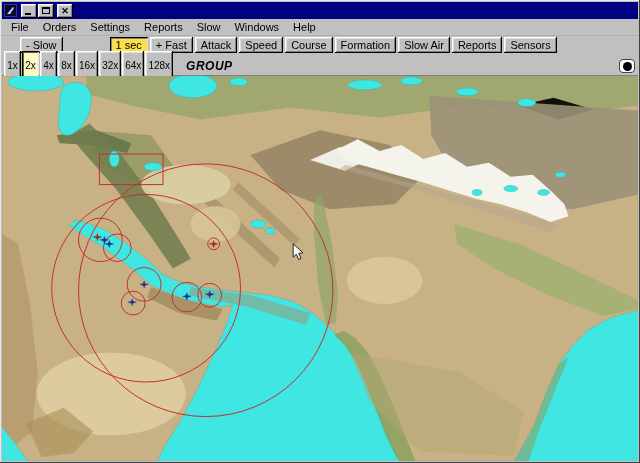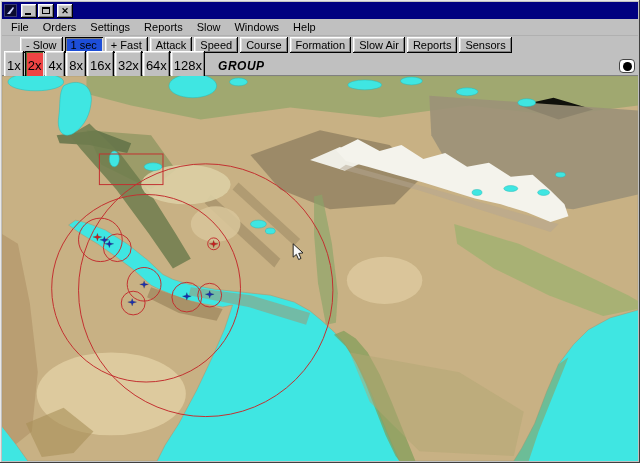--- a/index.html
+++ b/index.html
@@ -20,27 +20,27 @@
   .winbtn .glyph-max{position:absolute;left:4px;top:3px;width:8px;height:7px;border:1px solid #000;border-top-width:2px;}
   .winbtn.close{margin-left:2px;}
   
   .menubar{height:17px;display:flex;align-items:center;padding:8px 2px;border-bottom:1px solid #b0b0b0;}
   .menu-item{font-size:11px;color:#000;padding:1px 7px;line-height:15px;}
   
   .toolbar{height:20px;display:flex;align-items:flex-start;padding:1px 18px;}
   .tbtn{height:16px;background:#c0c0c0;border:0;font-size:11px;line-height:13px;padding:0 6px;margin-right:2px;color:#000;
         box-shadow:inset -1px -1px 0 #000, inset 1px 1px 0 #fff, inset -2px -2px 0 #808080, inset 2px 2px 0 #dfdfdf;
         white-space:nowrap;cursor:default;}
-  .tbtn.pressed{background:#1d4ed8;
-        box-shadow:inset 1px 1px 0 #000, inset -1px -1px 0 #dfdfdf, inset 2px 2px 0 #808080;}
+  .tbtn.pressed{background:#fde047;
+        box-shadow:inset 1px 1px 0 #000, inset -1px -1px 0 #dfdfdf, inset 2px 2px 0 #808080;margin-left:45px;}
   .tbtn.gap{}
   
   .zoombar{height:20px;display:flex;align-items:center;padding:1px 2px;position:relative;
            border-bottom:1px solid #808080;}
-  .zbtn{height:30px;background:#c0c0c0;border:0;font-size:13px;line-height:12px;padding:0 3px;margin-right:1px;color:#000;
+  .zbtn{height:30px;background:#c0c0c0;border:0;font-size:10px;line-height:12px;padding:0 3px;margin-right:1px;color:#000;
         box-shadow:inset -1px -1px 0 #000, inset 1px 1px 0 #fff, inset -2px -2px 0 #808080, inset 2px 2px 0 #dfdfdf;
         min-width:17px;cursor:default;}
   .zbtn.active{box-shadow:inset 1px 1px 0 #000, inset -1px -1px 0 #dfdfdf, inset 2px 2px 0 #556b2f;}
   .group-label{font-size:12px;font-weight:bold;color:#000;margin-left:12px;letter-spacing:.5px;font-style:italic;}
   .daynight{position:absolute;right:3px;top:3px;width:16px;height:14px;background:#fff;border:1px solid #444;
             border-radius:4px;display:flex;align-items:center;justify-content:center;}
   .moon{width:9px;height:9px;background:#000;border-radius:50%;}
   
   .map{position:absolute;left:2px;right:2px;top:76px;bottom:2px;overflow:hidden;background:#3fe6e2;}
   .map svg{display:block;width:100%;height:100%;}
@@ -85,21 +85,21 @@
     <button class="tbtn">Speed</button>
     <button class="tbtn">Course</button>
     <button class="tbtn">Formation</button>
     <button class="tbtn">Slow Air</button>
     <button class="tbtn">Reports</button>
     <button class="tbtn">Sensors</button>
   </div>
 
   <div class="zoombar">
     <button class="zbtn">1x</button>
-    <button class="zbtn active" style="background: #ef4444;">2x</button>
+    <button class="zbtn active" style="background: #fef9c3;">2x</button>
     <button class="zbtn">4x</button>
     <button class="zbtn">8x</button>
     <button class="zbtn">16x</button>
     <button class="zbtn">32x</button>
     <button class="zbtn">64x</button>
     <button class="zbtn">128x</button>
     <span class="group-label">GROUP</span>
     <span class="daynight">
       <span class="moon"></span>
     </span>

